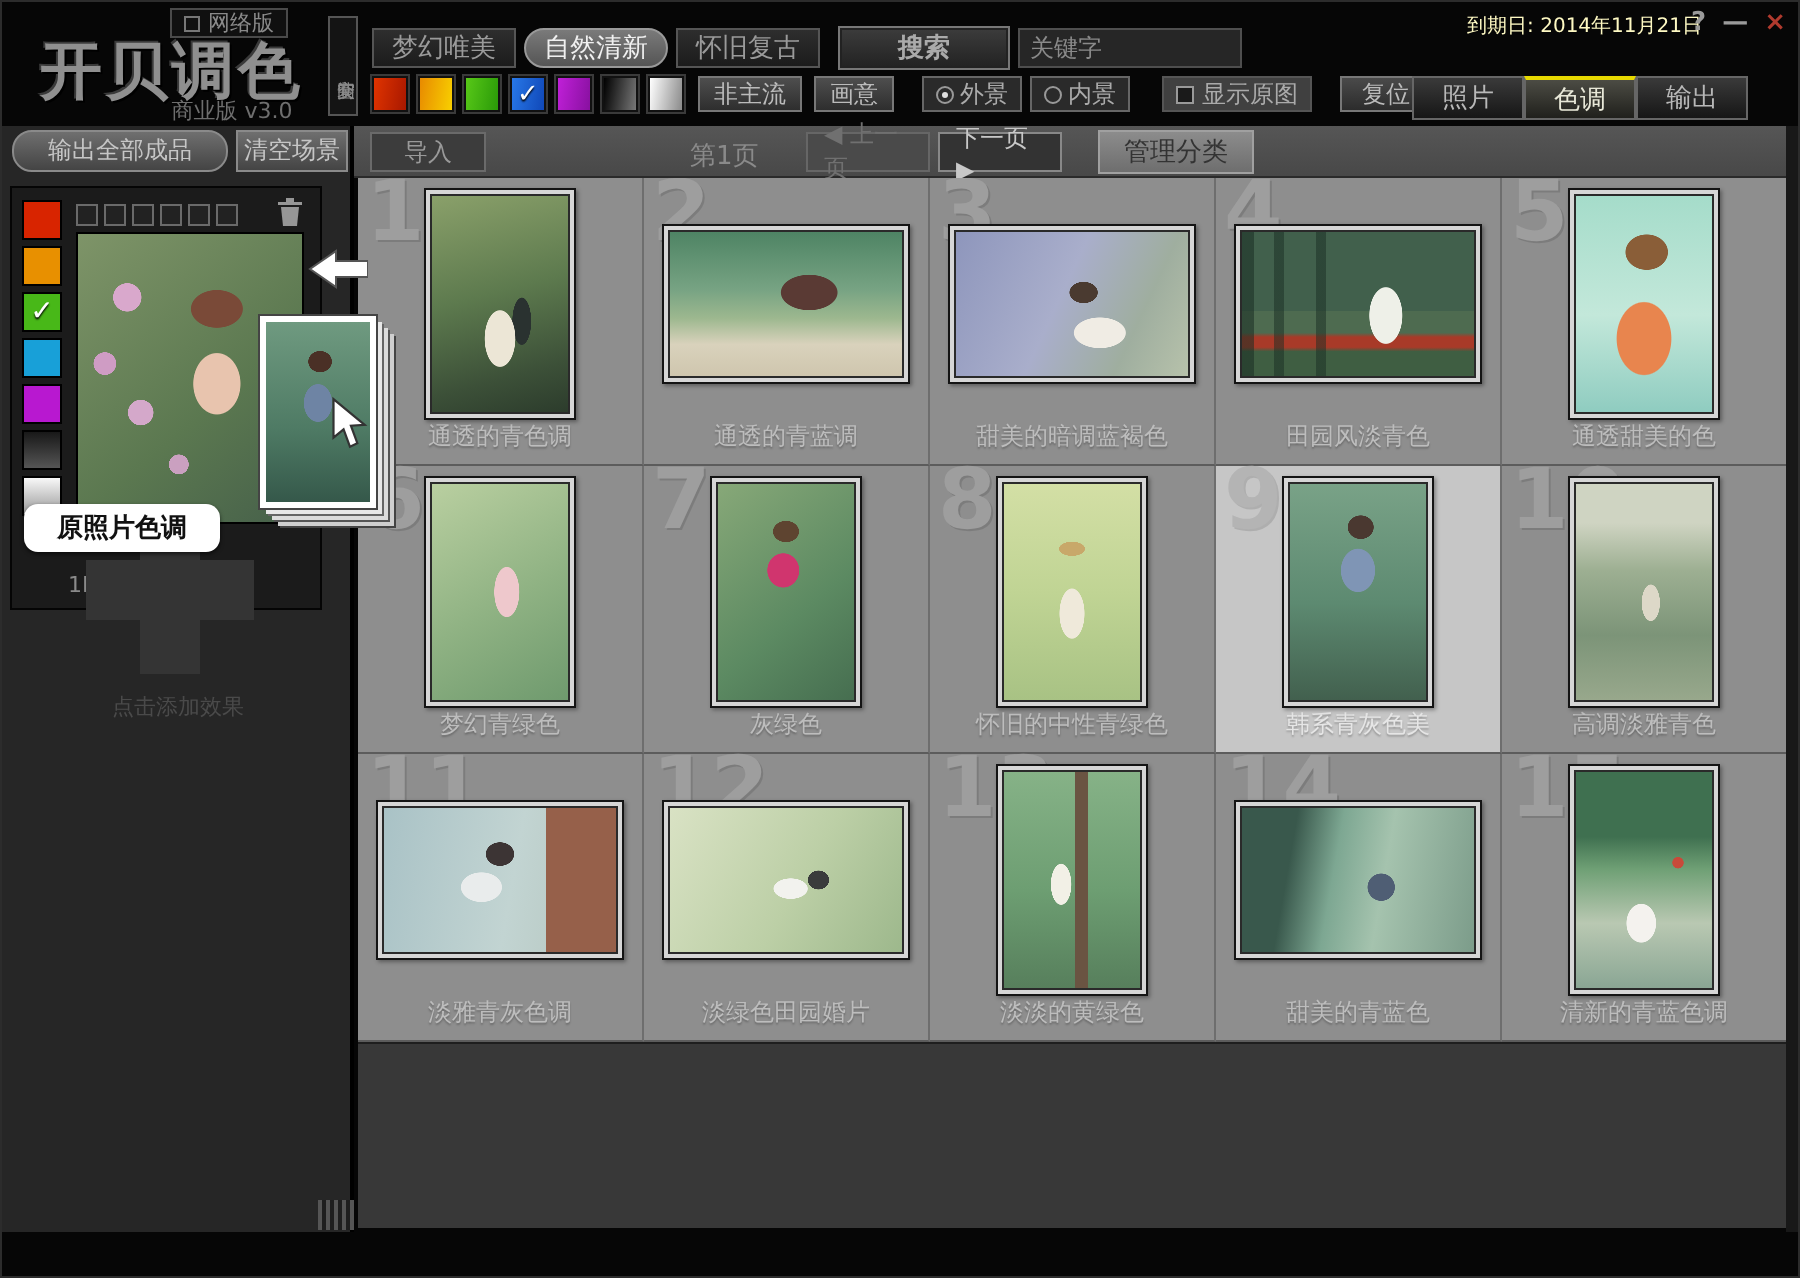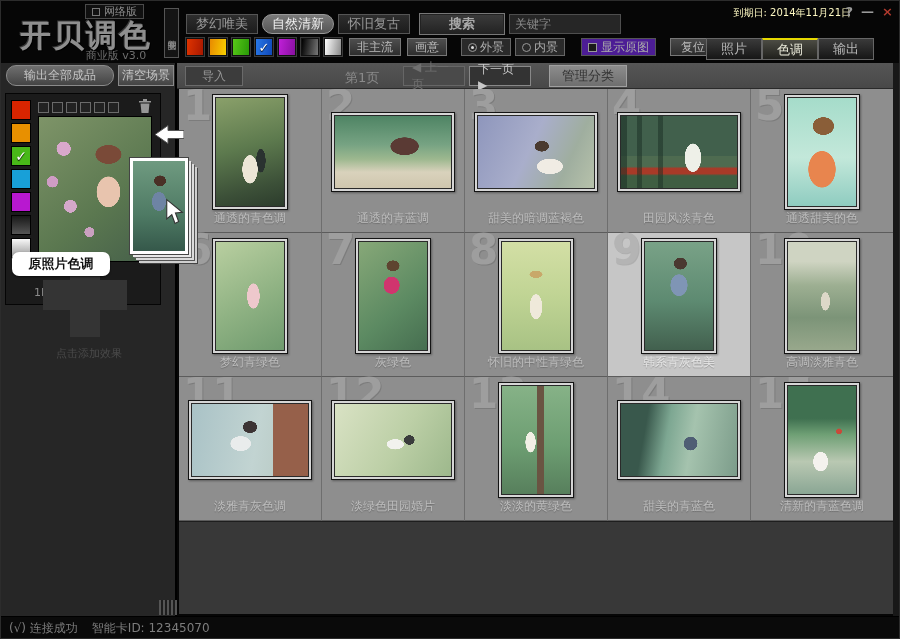--- a/index.html
+++ b/index.html
@@ -32,21 +32,21 @@
     color:#fff;font-size:13px;font-weight:bold;text-shadow:0 1px 1px #000;}
   .style-row{position:absolute;left:348px;top:37px;display:flex;gap:6px;align-items:center;}
   .style-btn{height:18px;background:linear-gradient(#4e4e4e,#2e2e2e);border:1px solid #777;color:#bbb;font-size:12px;
     display:flex;align-items:center;padding:5px 7px;}
   .radio-group{display:flex;gap:4px;align-items:center;margin-left:8px;}
   .radio-pill{height:18px;border:1px solid #666;background:#2a2a2a;color:#aaa;font-size:12px;display:flex;
     align-items:center;gap:3px;padding:0 6px;}
   .rdot{width:9px;height:9px;border:1px solid #999;border-radius:50%;display:inline-block;position:relative;}
   .rdot.on:after{content:"";position:absolute;inset:2px;background:#ddd;border-radius:50%;}
   .chk-pill{height:18px;display:flex;align-items:center;gap:4px;color:#aaa;font-size:12px;border:1px solid #555;
-    background:#4c1d95;padding:0 6px;margin-left:10px;}
+    background:#404040;padding:0 6px;margin-left:10px;}
   .chk-pill .sq{width:9px;height:9px;border:1px solid #999;background:#1a1a1a;}
   .reset-btn{height:18px;border:1px solid #777;background:linear-gradient(#4a4a4a,#2c2c2c);color:#bbb;font-size:12px;
     display:flex;align-items:center;padding:0 10px;margin-left:8px;}
 
   .expiry{position:absolute;right:48px;top:5px;color:#fef9c3;font-size:10px;}
   .win-controls{position:absolute;right:6px;top:3px;display:flex;gap:8px;align-items:center;}
   .win-controls span{color:#9a9a9a;font-size:13px;font-weight:bold;cursor:pointer;}
   .win-controls .close{color:#b03a2e;}
 
   .right-tabs{position:absolute;left:705px;top:37px;display:flex;}
@@ -435,21 +435,14 @@
             <div class="photo photo-15"></div>
           </div>
         </div>
         <div class="cell-caption">清新的青蓝色调</div>
       </div>
     </div>
   <div class="grid-bottom"></div>
   <div class="right-edge"></div>
   <div class="splitter-grip"></div>
 
-  <div class="status-bar">
-    <span>
-      <span>(√)</span>
-      <span>连接成功</span>
-    </span>
-    <span>智能卡ID: 12345070</span>
-  </div>
 
 </div>
 
 </body></html>

